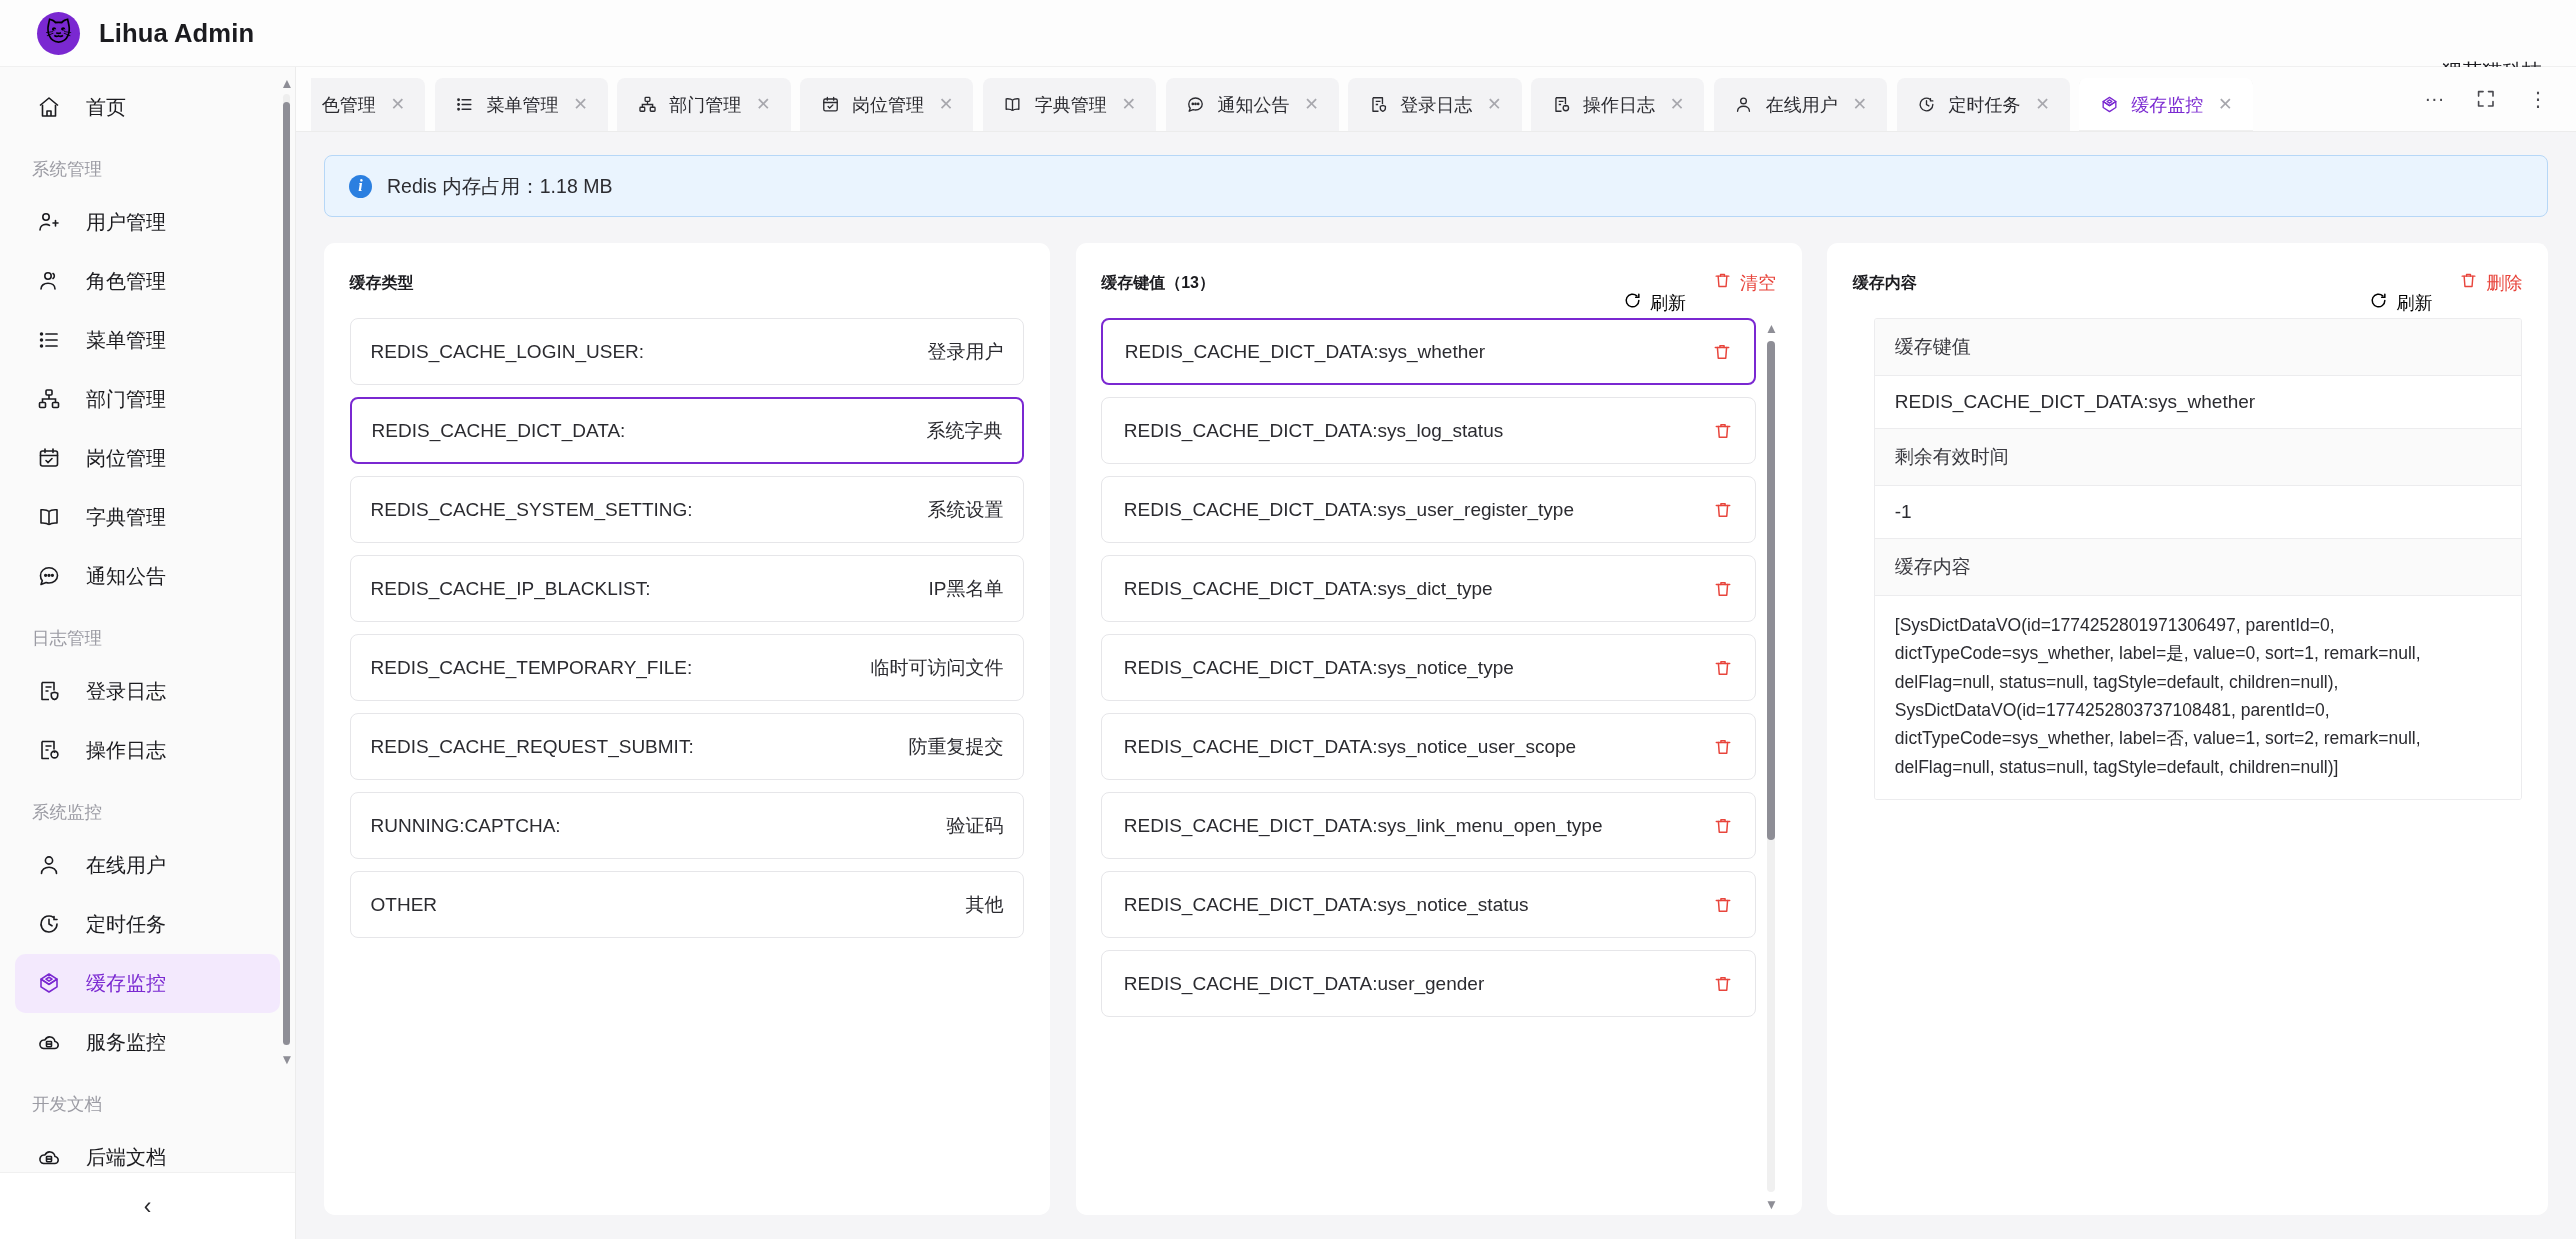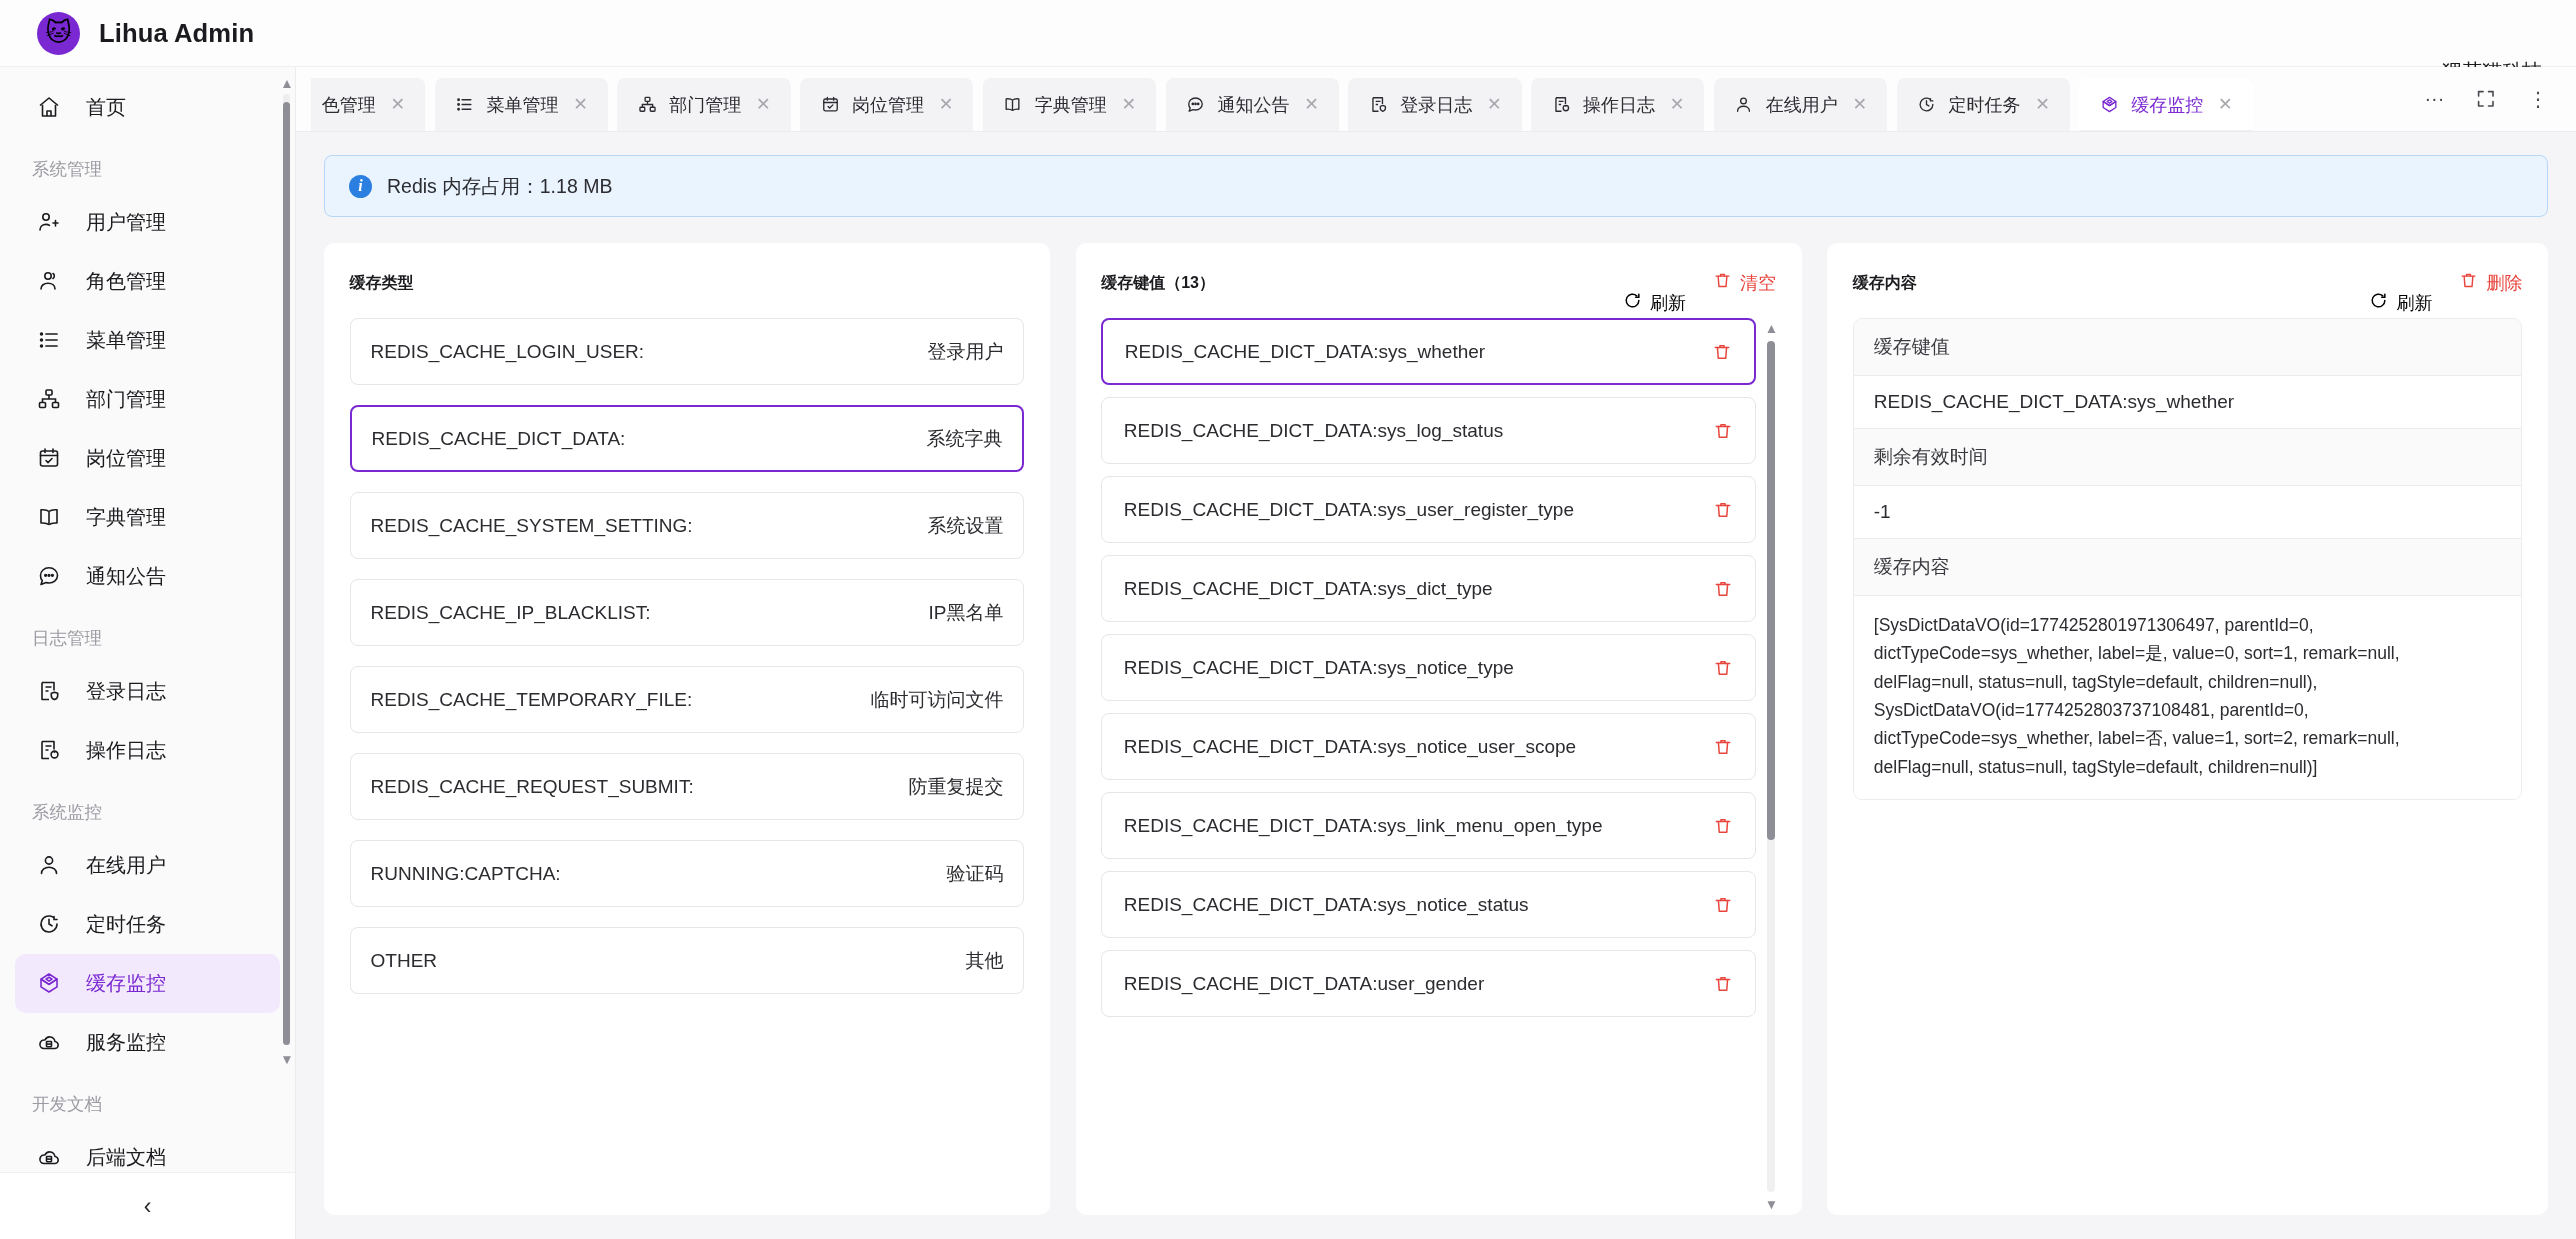--- a/index.html
+++ b/index.html
@@ -115,21 +115,21 @@
   .panel-head {
     display: flex; align-items: center; height: 35px; margin-bottom: 17.5px; flex: 0 0 auto;
   }
   .panel-title { font-size: 16px; font-weight: 700; color: #1b1b1f; }
   .panel-actions { margin-left: auto; display: flex; align-items: center; gap: 27px; }
   .pa-btn { display: flex; align-items: center; gap: 8px; font-size: 18px; cursor: pointer; }
   .pa-refresh { color: #000000; margin-top: 40px; }
   .pa-danger { color: #e8453c; }
 
   
-  .type-list { display: flex; flex-direction: column; gap: 20px; overflow: hidden; }
+  .type-list { display: flex; flex-direction: column; gap: 12px; overflow: hidden; }
   .type-row {
     height: 67px; border: 0.7px solid #e6e6e9; border-radius: 8px;
     display: flex; align-items: center; padding: 0 20px; cursor: pointer; background:#fff;
     flex: 0 0 auto;
   }
   .type-row.selected { border: 2px solid #7a28d1; }
   .type-key { font-size: 19px; color: #2b2b30; }
   .type-val { margin-left: auto; font-size: 19px; color: #2b2b30; }
 
   
@@ -143,21 +143,21 @@
   .key-row.selected { border: 2px solid #7a28d1; }
   .key-text { font-size: 19px; color: #2b2b30; }
   .key-del { margin-left: auto; color: #e8453c; cursor: pointer; display:flex; }
   .key-scrollbar { position: absolute; right: 0; top: 0; width: 12px; height: 100%; }
   .ks-track { position:absolute; left:2.7px; top:23px; bottom:23px; width: 8px; background: #f0f0f0; border-radius: 4px;}
   .ks-thumb { position:absolute; left:2.7px; top:23px; width: 8px; height: 499px; background: #8e8e96; border-radius: 4px; }
   .ks-up { position:absolute; left:0.7px; top:2.7px; color:#8e8e96; font-size:13.5px;}
   .ks-dn { position:absolute; left:0.7px; bottom:2.7px; color:#8e8e96; font-size:13.5px;}
 
   
-  .ctable { border: 0.7px solid #ececee; border-radius: 9px; overflow: hidden; }
+  .ctable { border: 0.7px solid #ececee; border-radius: 3px; overflow: hidden; margin-left: 21px; }
   .ct-label {
     background: #fafafa; font-size: 19px; color: #3a3a40;
     padding: 15px 20px; border-bottom: 0.7px solid #ececee;
   }
   .ct-value {
     background: #ffffff; font-size: 19px; color: #2b2b30;
     padding: 15px 20px; border-bottom: 0.7px solid #ececee;
   }
   .ct-body {
     background:#ffffff; font-size: 17.5px; color: #2b2b30; line-height: 1.62;

